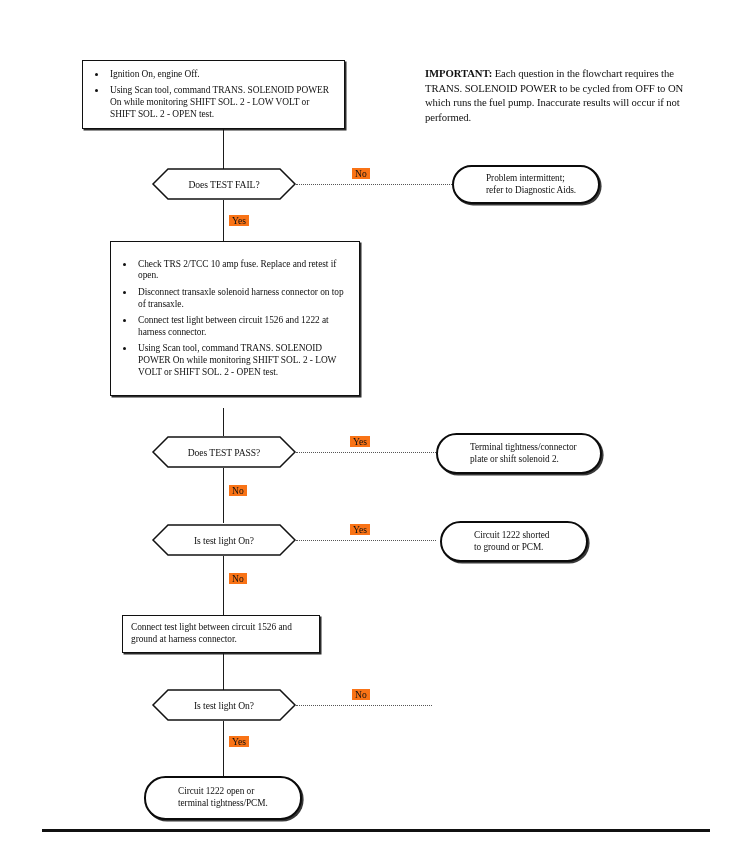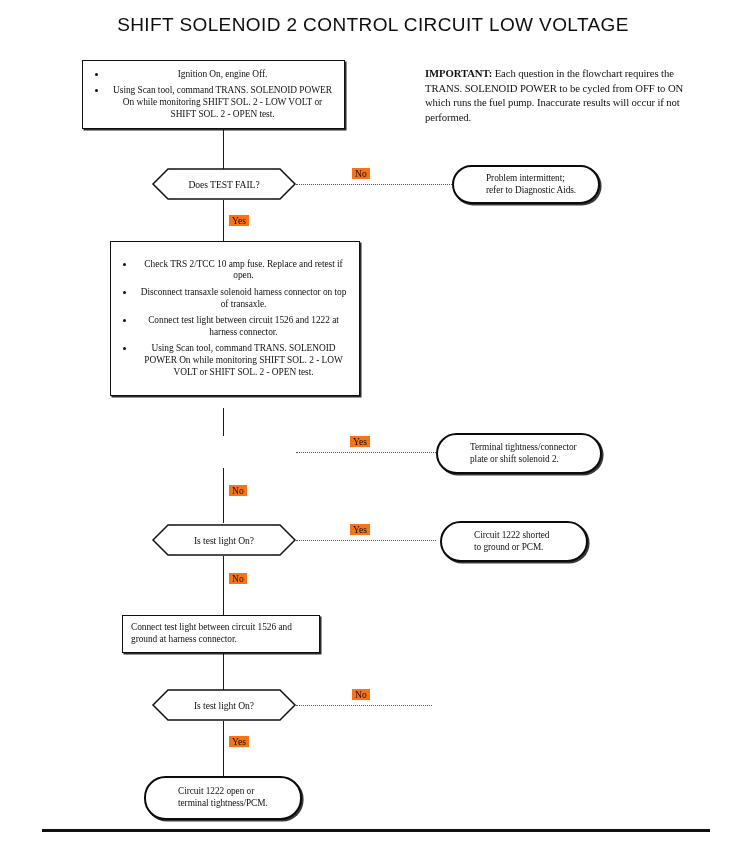--- a/index.html
+++ b/index.html
@@ -38,21 +38,21 @@
   }
   .proc .inner{
     position:absolute;inset:0;
     display:flex;flex-direction:column;
     justify-content:center;
   }
 
   
   ul.bullets{
     list-style:none;
-    margin:0;padding:0;text-align:center;
+    margin:0;padding:0;
   }
   ul.bullets li{
     position:relative;
     padding-left:19px;
     margin:0 0 5px 0;
     font-size:9.4px;
     line-height:11.6px;
     letter-spacing:-0.05px;
   }
   ul.bullets li:last-child{margin-bottom:0;}
@@ -123,21 +123,20 @@
   .rule{
     position:absolute;
     background:#111;
   }
 </style>
 </head>
 <body>
 
 <div class="canvas">
 
-  <div class="title">SHIFT SOLENOID 2 CONTROL CIRCUIT LOW VOLTAGE</div>
 
   <div class="note" style="left:425px; top:66px; width:275px;">
     <b>IMPORTANT:</b><span> Each question in the flowchart requires the TRANS. SOLENOID POWER to be cycled from OFF to ON which runs the fuel pump. Inaccurate results will occur if not performed.</span>
   </div>
 
   <div class="node proc" style="left:82px; top:60px; width:263px; height:69px;">
     <div class="inner" style="padding:6px 9px 6px 8px;">
       <ul class="bullets">
         <li>
           <span class="bdot"></span>
@@ -191,20 +190,26 @@
         <li>
           <span class="bdot"></span>
           <span>Using Scan tool, command TRANS. SOLENOID POWER On while monitoring SHIFT SOL. 2 - LOW VOLT or SHIFT SOL. 2 - OPEN test.</span>
         </li>
       </ul>
     </div>
   </div>
 
   <div class="vline" style="left:223px; top:408px; height:28px;"></div>
 
+  <div class="node decision" style="left:152px; top:436px; width:144px; height:32px;">
+    <svg viewBox="0 0 144 32" preserveAspectRatio="none">
+      <polygon points="16,1 128,1 143,16 128,31 16,31 1,16" fill="#ffffff" stroke="#121212" stroke-width="1.5" vector-effect="non-scaling-stroke"></polygon>
+    </svg>
+    <span class="dlabel">Does TEST PASS?</span>
+  </div>
 
   <div class="hdots" style="left:296px; top:452px; width:140px;"></div>
   <div class="branch-label" style="left:350px; top:436px;">Yes</div>
 
   <div class="node term" style="left:436px; top:433px; width:166px; height:41px; border-radius:20.5px;">
     <div class="tlabel">
       <span>Terminal tightness/connector</span><br>
       <span>plate or shift solenoid 2.</span>
     </div>
   </div>

